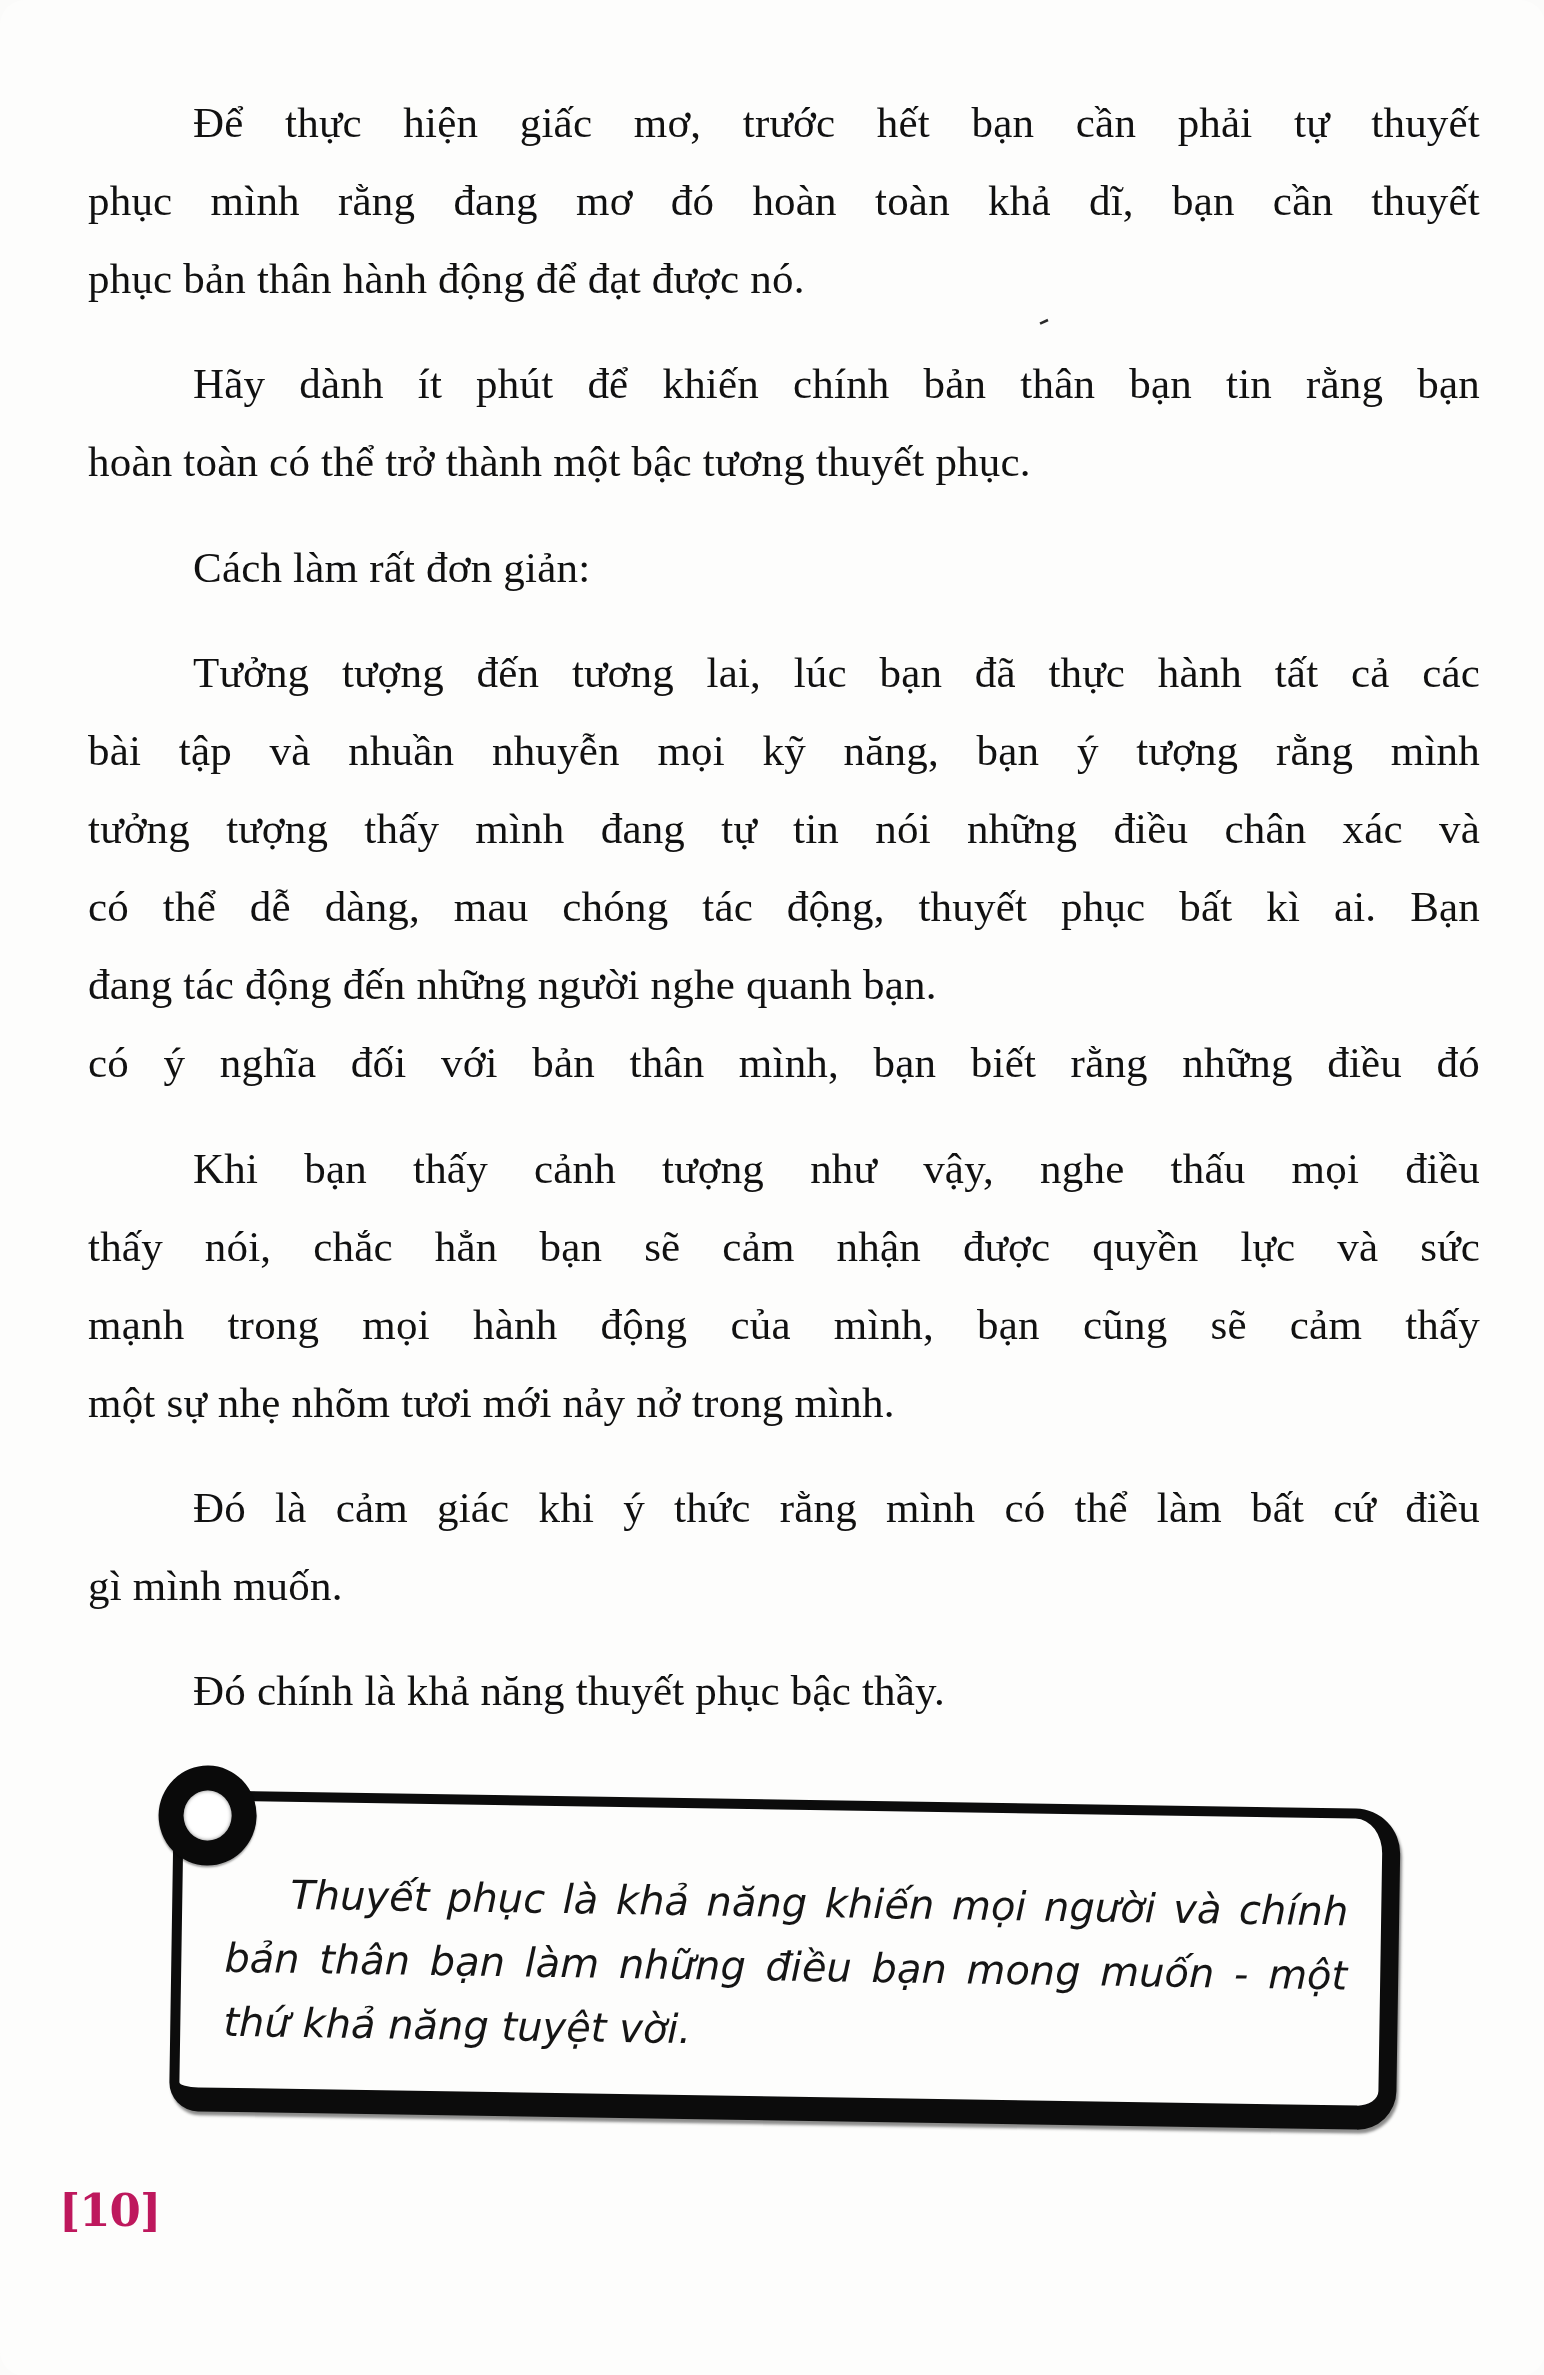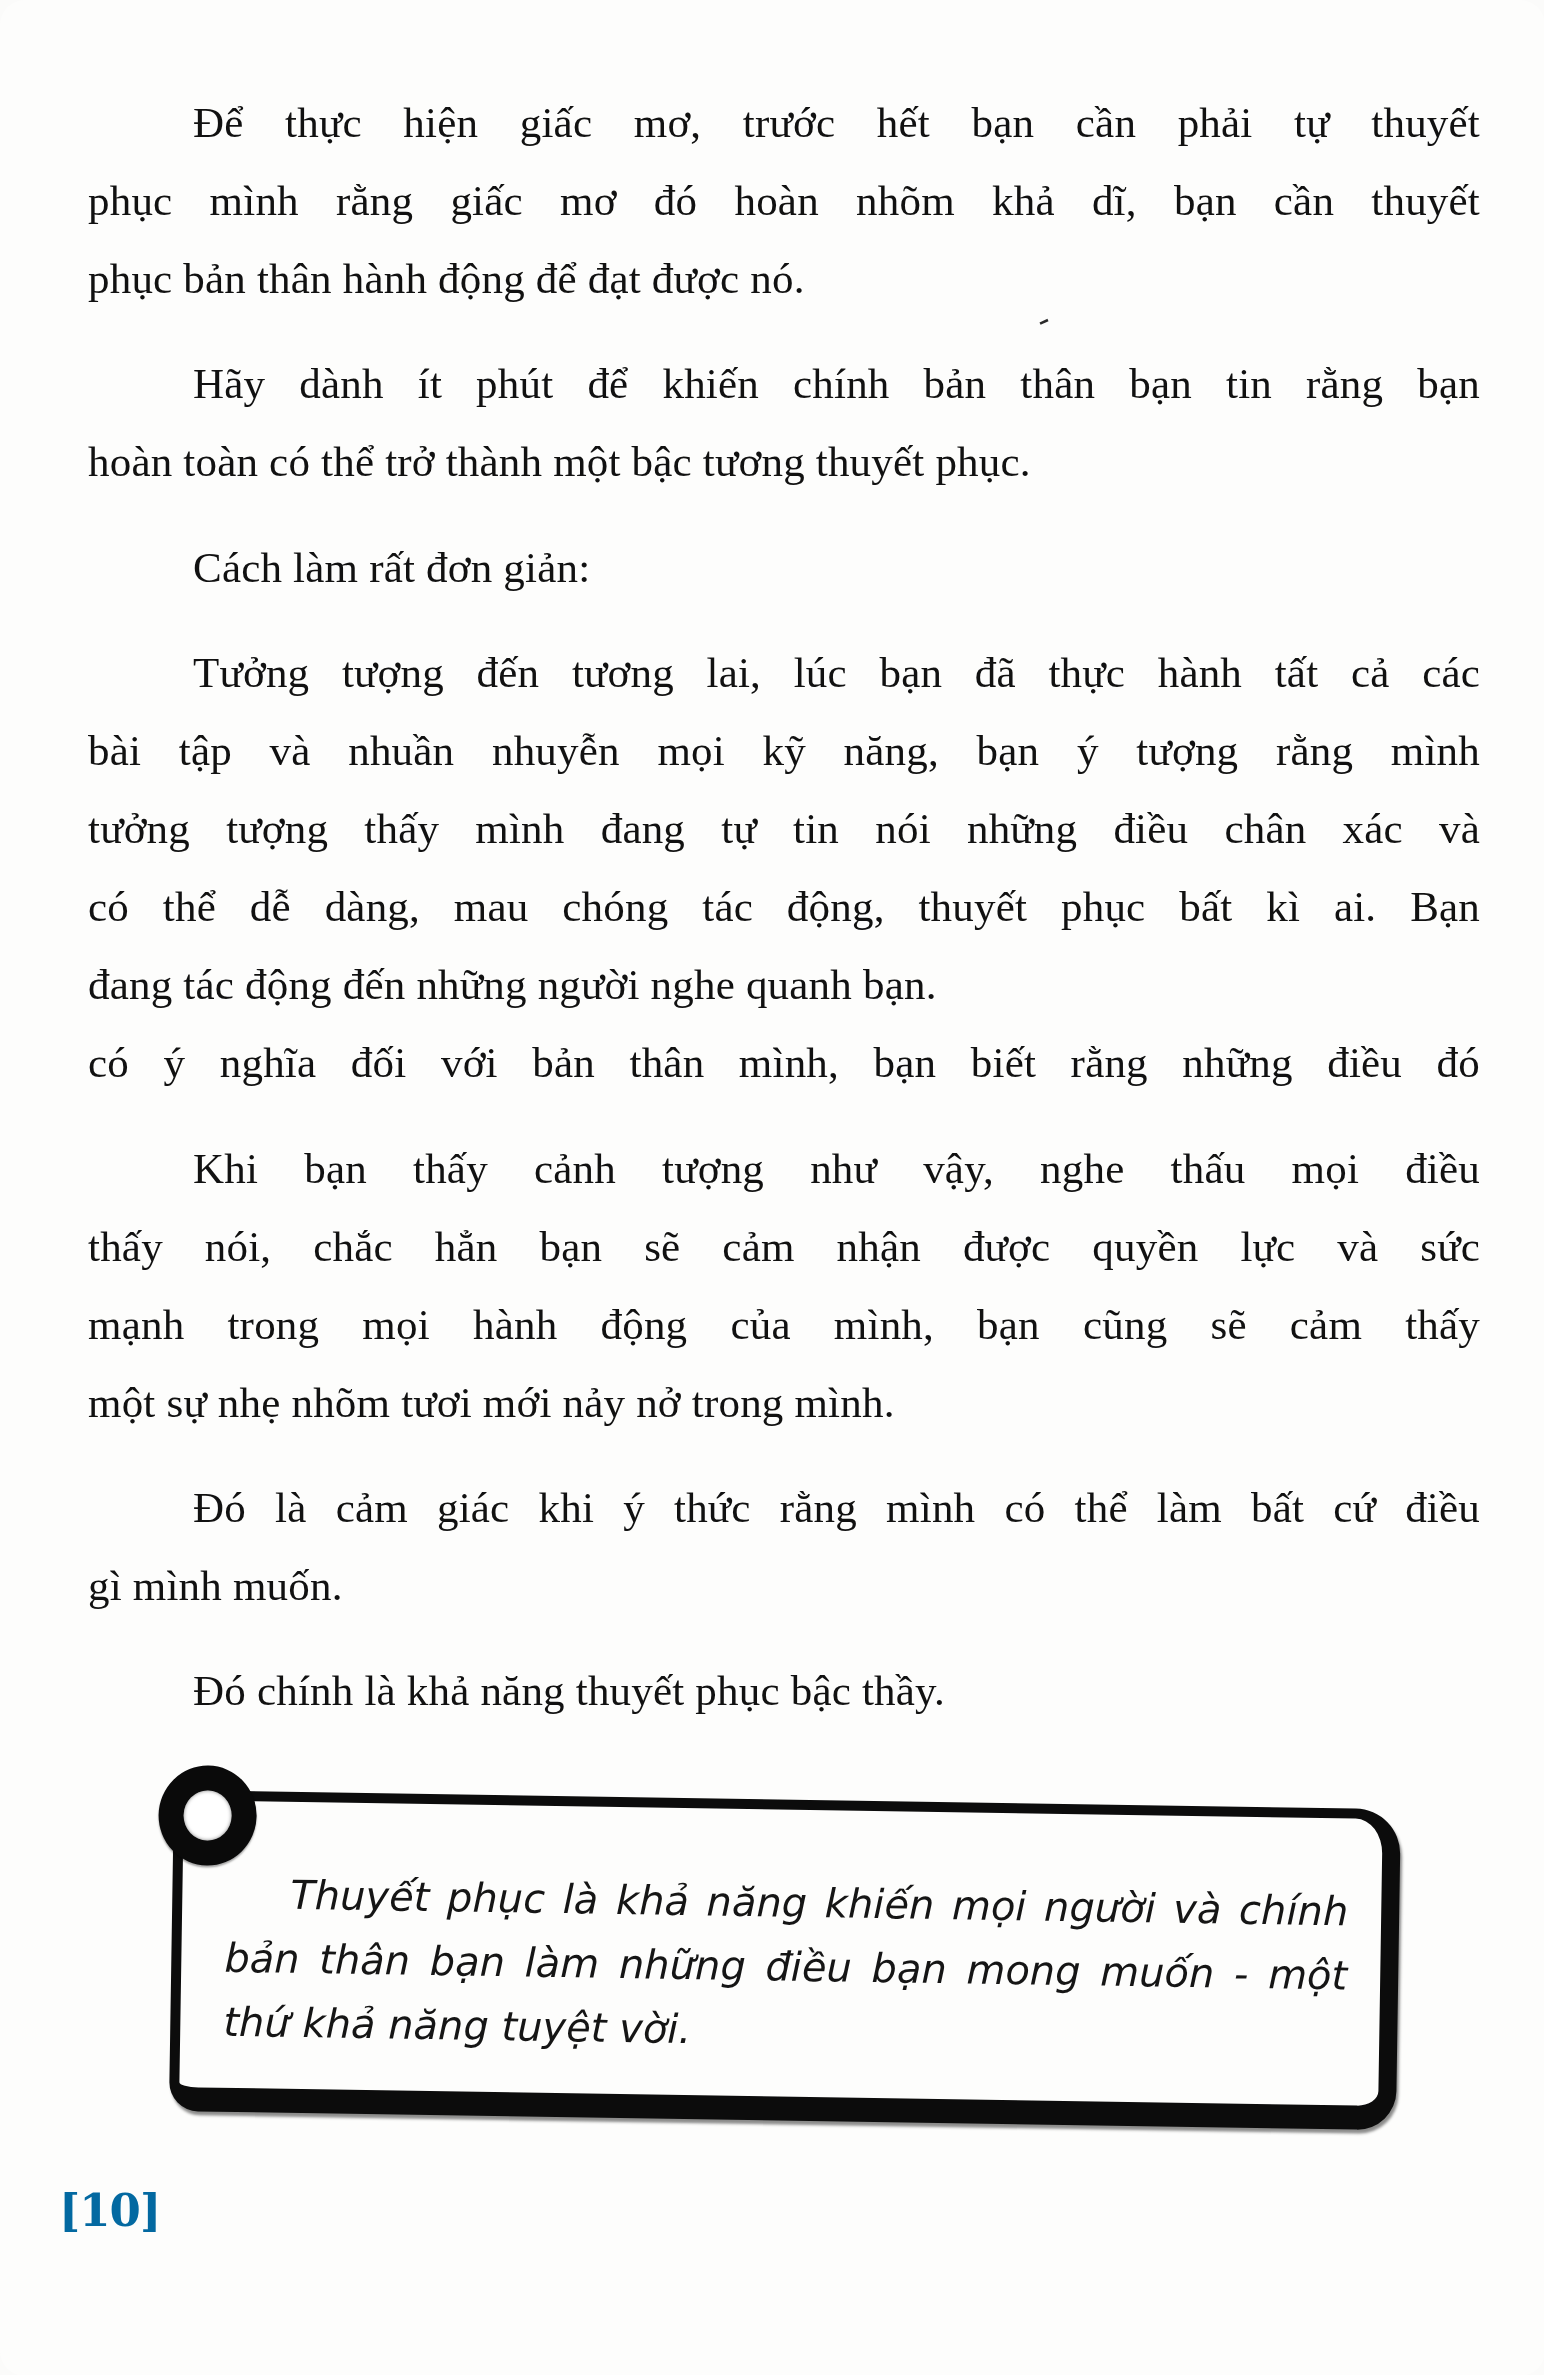--- a/index.html
+++ b/index.html
@@ -72,33 +72,33 @@
     text-align:left;
   }
   .cline.just{text-align:justify;text-align-last:justify;}
   .cline.first{padding-left:65px;}
   .pagenum{
     position:absolute;left:59px;top:2184px;
     font-family:"DejaVu Serif","Liberation Serif",serif;
     font-weight:bold;
     font-size:45px;
     letter-spacing:-1px;
-    color:#0369a1;
+    color:#be185d;
   }
 </style>
 </head>
 <body>
 
 <div class="page">
 
   <div class="content">
 
     <div class="para">
       <div class="line first just">Để thực hiện giấc mơ, trước hết bạn cần phải tự thuyết</div>
-      <div class="line just">phục mình rằng giấc mơ đó hoàn nhõm khả dĩ, bạn cần thuyết</div>
+      <div class="line just">phục mình rằng đang mơ đó hoàn toàn khả dĩ, bạn cần thuyết</div>
       <div class="line">phục bản thân hành động để đạt được nó.</div>
     </div>
 
     <div class="para">
       <div class="line first just">Hãy dành ít phút để khiến chính bản thân bạn tin rằng bạn</div>
       <div class="line">hoàn toàn có thể trở thành một bậc tương thuyết phục.</div>
     </div>
 
     <div class="para">
       <div class="line first">Cách làm rất đơn giản:</div>

